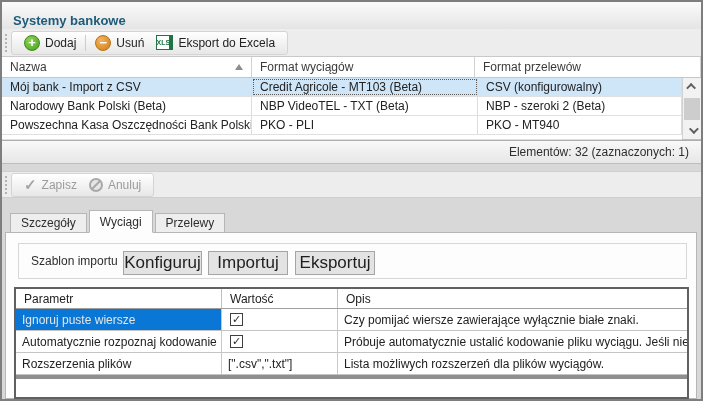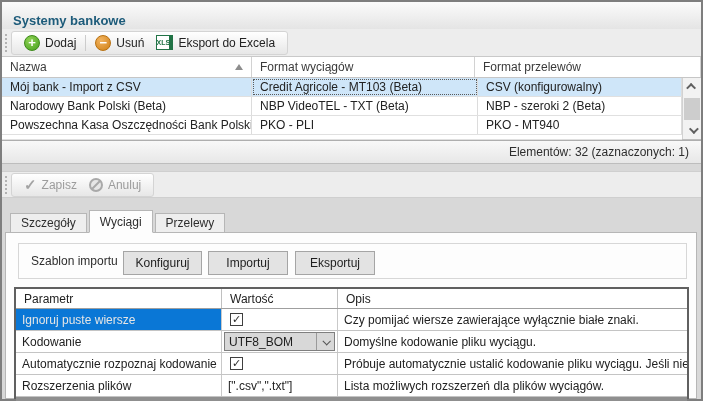--- a/index.html
+++ b/index.html
@@ -57,21 +57,21 @@
     display:flex;align-items:center;justify-content:flex-end;padding-right:12px;color:#2e2e2e;}
   
   .tabs{position:absolute;left:10px;top:210px;display:flex;align-items:flex-end;z-index:3;}
   .tab{padding:4px 10px 4px 10px;margin-right:2px;background:#eeeeee;border:1px solid #b6b6b6;border-bottom:none;color:#2e2e2e;height:19px;display:flex;align-items:center;}
   .tab.active{background:#fdfdfd;height:23px;padding-top:5px;border-bottom:1px solid #fdfdfd;margin-bottom:-1px;}
   .tab-panel{position:absolute;left:5px;right:6px;top:232px;height:167px;background:#fdfdfd;border:1px solid #b6b6b6;}
   
   .group-box{position:absolute;left:18px;top:243px;width:669px;height:36px;border:1px solid #d7d7d7;background:#fdfdfd;z-index:2;}
   .group-label{position:absolute;left:12px;top:0;height:100%;display:flex;align-items:center;color:#2e2e2e;}
   .btn{position:absolute;top:7px;height:24px;background:#e3e3e3;border:1px solid #a5a5a5;color:#1e1e1e;
-    display:flex;align-items:center;justify-content:center;font-size:12px;}
+    display:flex;align-items:center;justify-content:center;font-size:17px;}
   .btn-configure{left:104px;width:79px;}
   .btn-import{left:189px;width:80px;}
   .btn-export{left:276px;width:80px;}
   
   .ptable{position:absolute;left:14px;top:287px;width:675px;height:112px;border:2px solid #606060;background:#fff;z-index:2;}
   .pt-header{display:flex;height:20px;border-bottom:1px solid #9f9f9f;background:#fff;}
   .pt-hcell{display:flex;align-items:center;padding-left:8px;border-right:1px solid #c0c0c0;color:#222;}
   .pt-row{display:flex;height:22px;border-bottom:1px solid #c4c4c4;background:#fff;}
   .pt-cell{display:flex;align-items:center;padding-left:6px;border-right:1px solid #c9c9c9;overflow:hidden;white-space:nowrap;color:#222;}
   .pc1{width:206px;} .pc2{width:116px;} .pc3{flex:1;border-right:none;}
@@ -195,32 +195,20 @@
     </div>
 
     <div class="pt-row">
       <div class="pt-cell pc1 sel">Ignoruj puste wiersze</div>
       <div class="pt-cell pc2">
         <span class="checkbox">✓</span>
       </div>
       <div class="pt-cell pc3">Czy pomijać wiersze zawierające wyłącznie białe znaki.</div>
     </div>
 
-    <div class="pt-row">
-      <div class="pt-cell pc1">Kodowanie</div>
-      <div class="pt-cell pc2" style="padding-left:1px;">
-        <div class="combo">
-          <span>UTF8_BOM</span>
-          <span class="combo-btn">
-            <span class="combo-chev"></span>
-          </span>
-        </div>
-      </div>
-      <div class="pt-cell pc3">Domyślne kodowanie pliku wyciągu.</div>
-    </div>
 
     <div class="pt-row">
       <div class="pt-cell pc1">Automatycznie rozpoznaj kodowanie</div>
       <div class="pt-cell pc2">
         <span class="checkbox">✓</span>
       </div>
       <div class="pt-cell pc3">Próbuje automatycznie ustalić kodowanie pliku wyciągu. Jeśli nie ud...</div>
     </div>
 
     <div class="pt-row">

